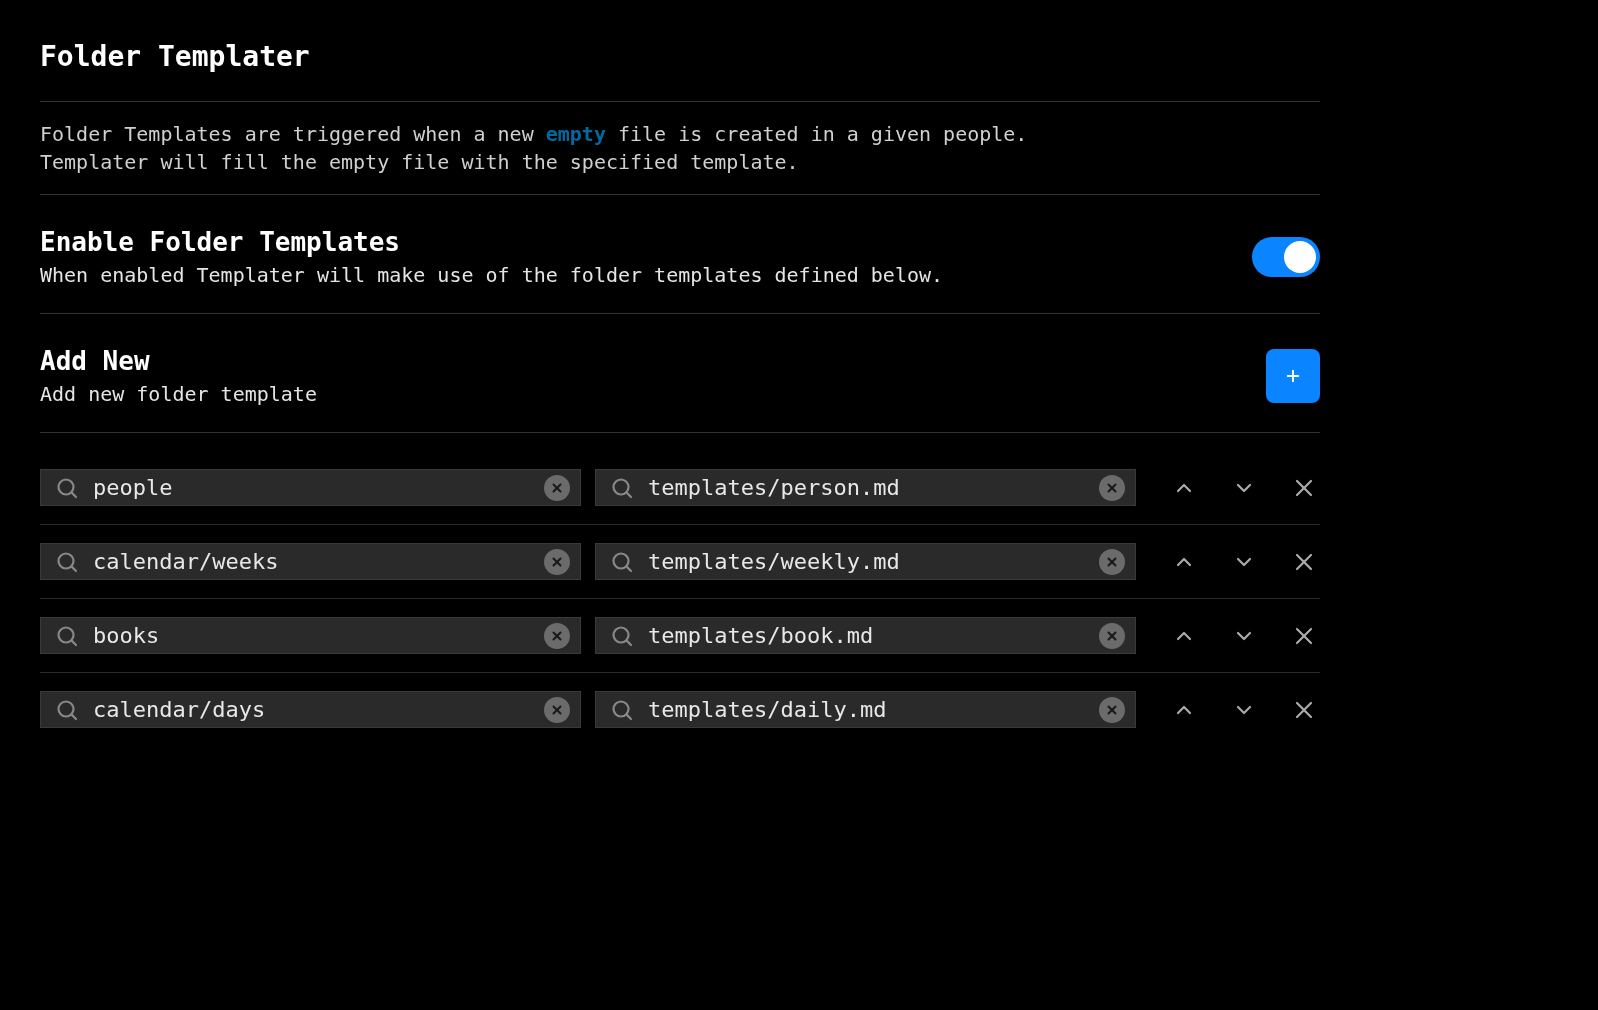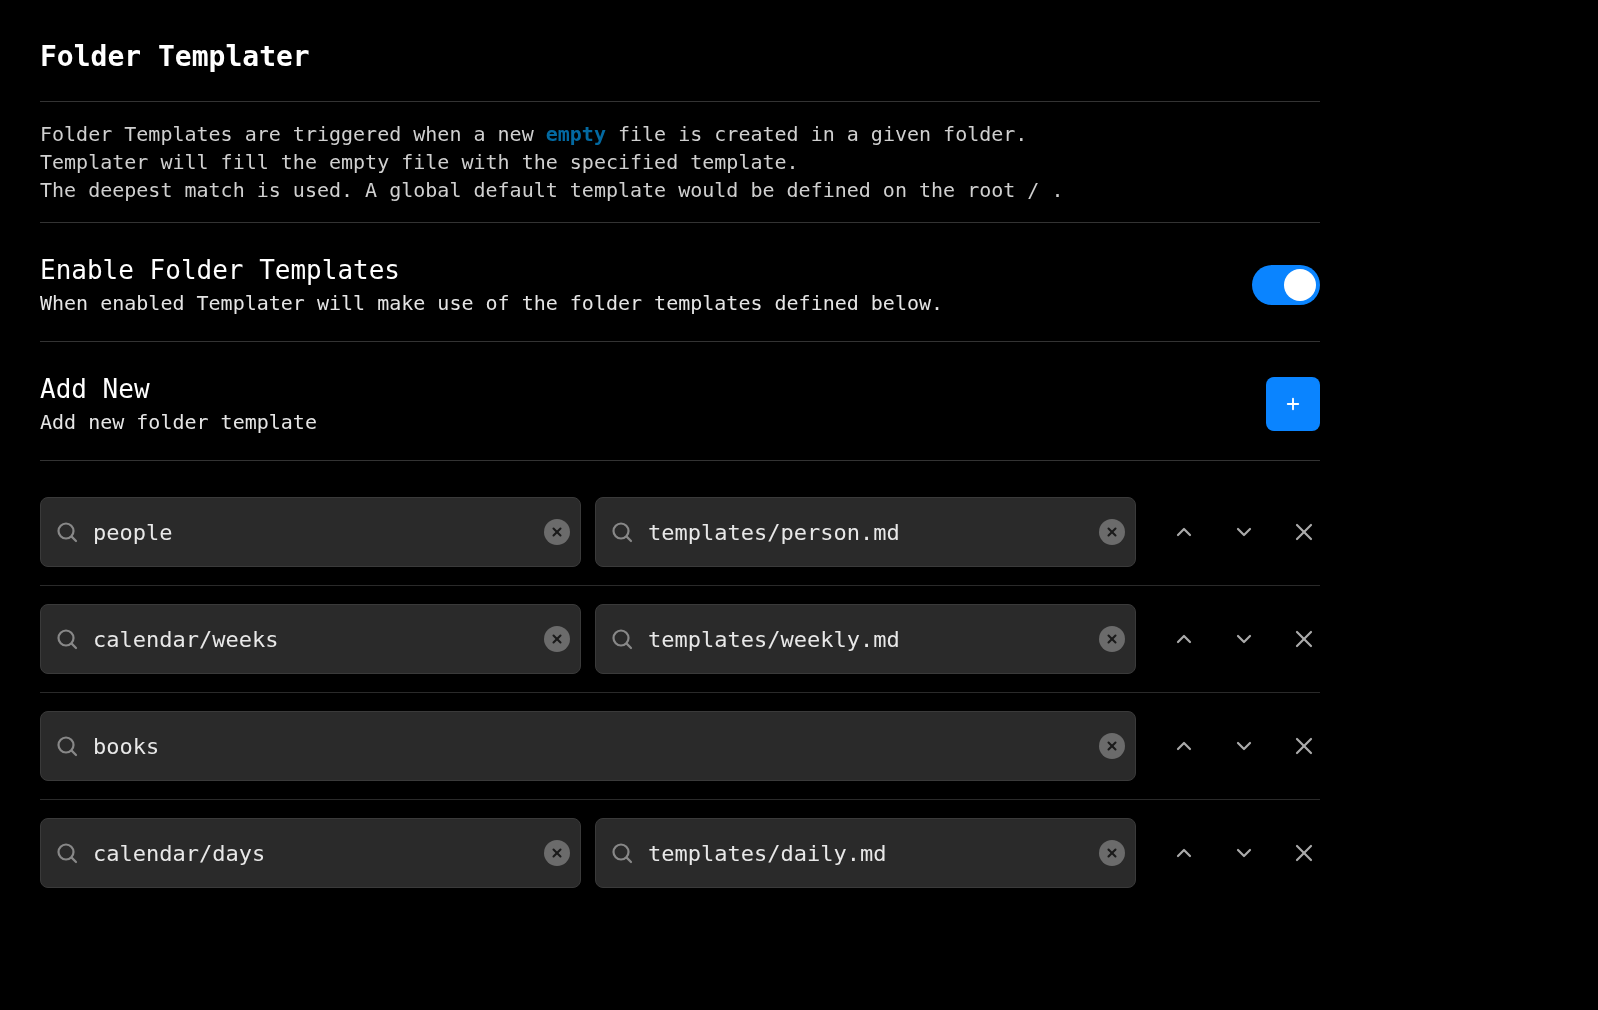--- a/index.html
+++ b/index.html
@@ -31,21 +31,21 @@
     .description b { font-weight: 700; color: #0369a1; }
     .setting-row {
       display: flex;
       align-items: center;
       justify-content: space-between;
       padding: 14px 0 8px;
     }
     .setting-text h2 {
       color: #fff;
       font-size: 26px;
-      font-weight: 400;
+      font-weight: 700;
       margin-bottom: 6px;
     }
     .setting-text p {
       color: #e5e5e5;
       font-size: 20px;
     }
     
     .toggle {
       position: relative;
       width: 68px;
@@ -88,22 +88,22 @@
       border-bottom: 1px solid #2a2a2a;
     }
     .template-row:last-child { border-bottom: none; }
     .input-wrap {
       position: relative;
       flex: 1;
       display: flex;
       align-items: center;
       background: #2a2a2a;
       border: 1px solid #3a3a3a;
-      border-radius: 8px;
-      height: 70px;
+      border-radius: 0;
+      height: 37px;
       padding: 0 48px 0 52px;
     }
     .input-wrap input {
       width: 100%;
       background: transparent;
       border: none;
       outline: none;
       color: #e8e8e8;
       font-family: inherit;
       font-size: 22px;
@@ -151,23 +151,22 @@
     .icon-btn svg { width: 24px; height: 24px; }
   </style>
 </head>
 <body>
 
 <div class="container">
   <h1>Folder Templater</h1>
   <hr class="hr">
 
   <div class="description">
-    <span>Folder Templates are triggered when a new </span><b>empty</b><span> file is created in a given folder.</span><br>
+    <span>Folder Templates are triggered when a new </span><b>empty</b><span> file is created in a given people.</span><br>
     <span>Templater will fill the empty file with the specified template.</span><br>
-    <span>The deepest match is used. A global default template would be defined on the root / .</span>
   </div>
 
   <hr class="hr">
 
   <div class="setting-row">
     <div class="setting-text">
       <h2>Enable Folder Templates</h2>
       <p>When enabled Templater will make use of the folder templates defined below.</p>
     </div>
     <div class="toggle">
@@ -302,20 +301,35 @@
             </svg>
           </span>
           <input type="text" value="books" style="">
           <button class="clear-btn">
             <svg width="14" height="14" viewBox="0 0 24 24" fill="none" stroke="currentColor" stroke-width="3.5" stroke-linecap="round">
               <line x1="6" y1="6" x2="18" y2="18"></line>
               <line x1="6" y1="18" x2="18" y2="6"></line>
             </svg>
           </button>
         </div>
+        <div class="input-wrap">
+          <span class="left-icon">
+            <svg width="24" height="24" viewBox="0 0 24 24" fill="none" stroke="currentColor" stroke-width="2.2" stroke-linecap="round">
+              <circle cx="11" cy="11" r="7.5"></circle>
+              <line x1="21" y1="21" x2="16.65" y2="16.65"></line>
+            </svg>
+          </span>
+          <input type="text" value="templates/book.md" style="">
+          <button class="clear-btn">
+            <svg width="14" height="14" viewBox="0 0 24 24" fill="none" stroke="currentColor" stroke-width="3.5" stroke-linecap="round">
+              <line x1="6" y1="6" x2="18" y2="18"></line>
+              <line x1="6" y1="18" x2="18" y2="6"></line>
+            </svg>
+          </button>
+        </div>
         <div class="row-actions">
           <button class="icon-btn">
             <svg viewBox="0 0 24 24" fill="none" stroke="currentColor" stroke-width="2.2" stroke-linecap="round" stroke-linejoin="round">
               <polyline points="6 15 12 9 18 15"></polyline>
             </svg>
           </button>
           <button class="icon-btn">
             <svg viewBox="0 0 24 24" fill="none" stroke="currentColor" stroke-width="2.2" stroke-linecap="round" stroke-linejoin="round">
               <polyline points="6 9 12 15 18 9"></polyline>
             </svg>

